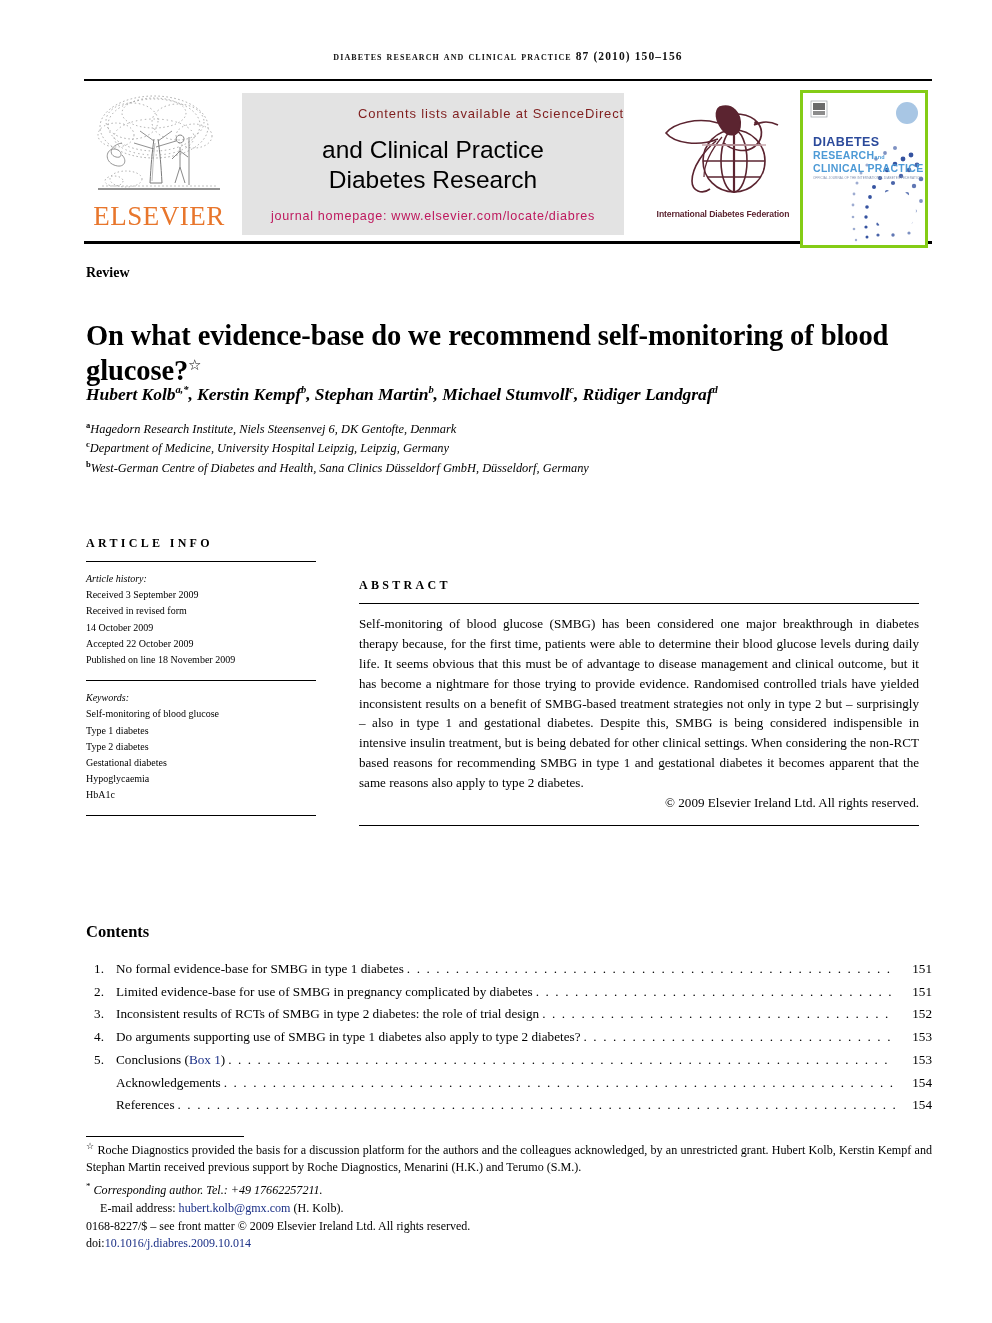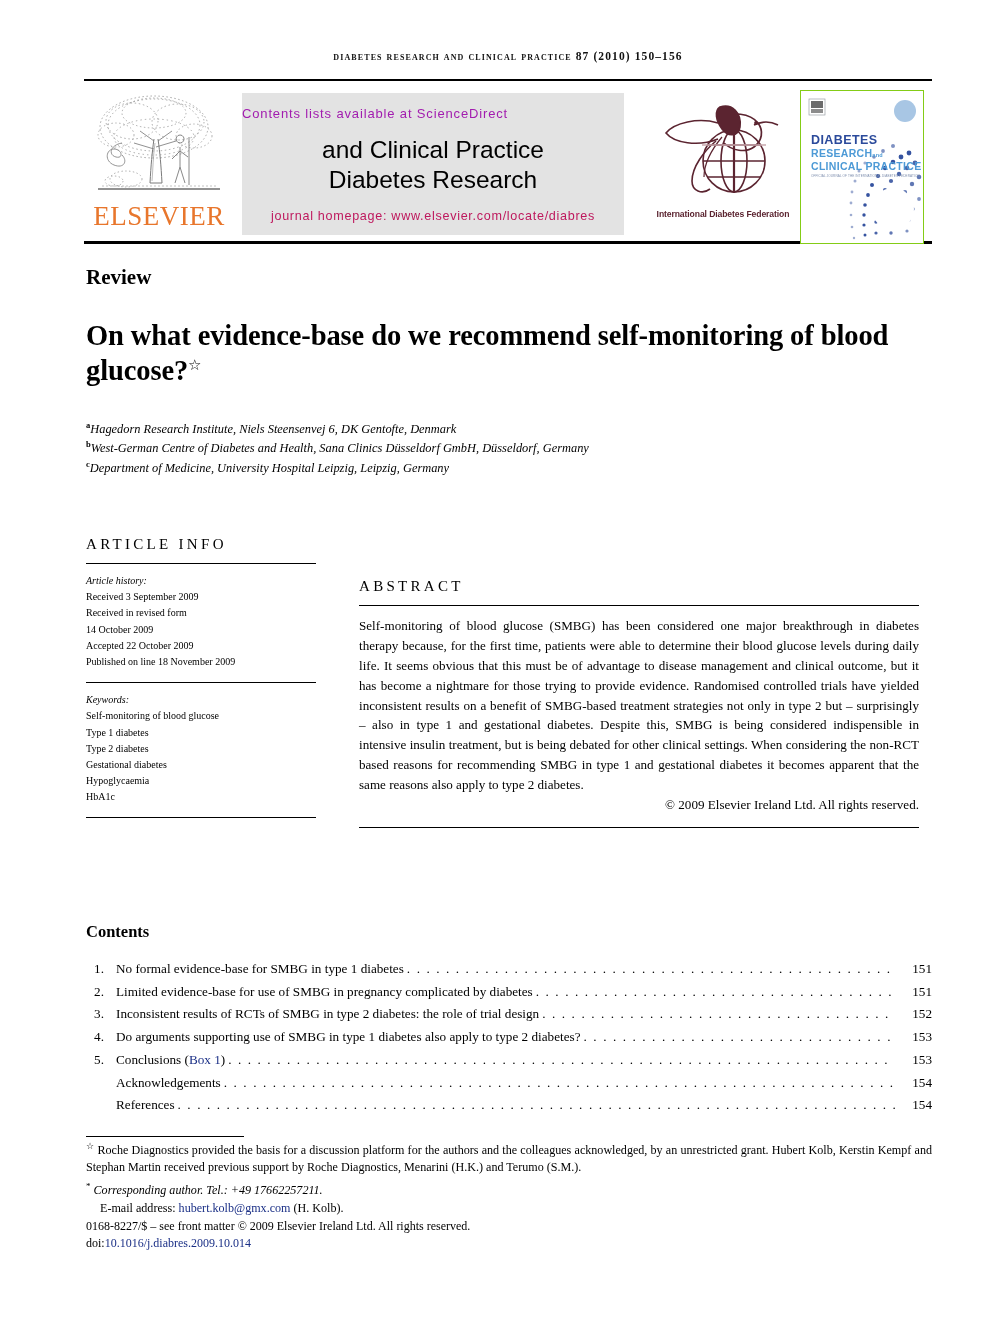--- a/index.html
+++ b/index.html
@@ -83,25 +83,25 @@
   .banner {
     position: absolute;
     left: 158px; top: 8px;
     width: 382px;
     height: 142px;
     background: #e3e3e3;
   }
   .banner .sd-line {
     position: absolute;
     left: 0; top: 13px; width: 382px;
-    text-align: left;
+    text-align: right;
     font-family: "Liberation Sans", sans-serif;
     font-size: 13px;
     letter-spacing: 0.85px;
-    color: #a21caf;
+    color: #7f1d1d;
   }
   .banner .jtitle {
     position: absolute;
     left: 0; top: 42px; width: 382px;
     text-align: center;
     font-family: "Liberation Sans", sans-serif;
     font-size: 24.5px;
     line-height: 1.22;
     color: #000;
   }
@@ -136,30 +136,30 @@
     font-weight: bold;
     color: #5b2430;
     letter-spacing: -0.1px;
   }
 
   
   .cover-block {
     position: absolute;
     left: 716px; top: 5px;
     width: 122px; height: 152px;
-    border: 1px solid #84cc16;
+    border: 3px solid #84cc16;
     background: #fdfdfd;
     overflow: hidden;
   }
 
   
   .doctype {
     position: absolute;
     left: 74px; top: 265px;
-    font-size: 21px;
+    font-size: 14px;
     font-weight: bold;
   }
   .title {
     position: absolute;
     left: 74px; top: 300px;
     width: 830px;
     font-size: 28.5px;
     font-weight: bold;
     line-height: 1.22;
     letter-spacing: -0.1px;
@@ -203,22 +203,22 @@
     left: 74px; top: 536px;
     width: 230px;
   }
   .col-abs {
     position: absolute;
     left: 347px; top: 536px;
     width: 560px;
     margin-top: 42px;
   }
   .sec-label {
-    font-size: 15px;
-    font-weight: normal;
+    font-size: 12px;
+    font-weight: bold;
     letter-spacing: 3.3px;
     text-transform: uppercase;
   }
   .rule {
     border-top: 1.6px solid #000;
     margin-top: 10px;
   }
   .info-body {
     font-size: 10px;
     line-height: 1.62;
@@ -483,25 +483,32 @@
         </svg>
       </div>
 
     </div>
   </div>
 
   <div class="doctype">Review</div>
 
   <h1 class="title"><span>On what evidence-base do we recommend self-monitoring of blood glucose?</span><span class="starnote">☆</span></h1>
 
+  <div class="authors">
+    <span>Hubert Kolb<sup>a,*</sup></span>,
+    <span>Kerstin Kempf<sup>b</sup></span>,
+    <span>Stephan Martin<sup>b</sup></span>,
+    <span>Michael Stumvoll<sup>c</sup></span>,
+    <span>Rüdiger Landgraf<sup>d</sup></span>
+  </div>
 
   <div class="affils">
     <div><sup>a</sup><span>Hagedorn Research Institute, Niels Steensenvej 6, DK Gentofte, Denmark</span></div>
+    <div><sup>c</sup><span>Department of Medicine, University Hospital Leipzig, Leipzig, Germany</span></div>
     <div><sup>b</sup><span>West-German Centre of Diabetes and Health, Sana Clinics Düsseldorf GmbH, Düsseldorf, Germany</span></div>
-    <div><sup>c</sup><span>Department of Medicine, University Hospital Leipzig, Leipzig, Germany</span></div>
   </div>
 
   <div class="col-info">
     <div class="sec-label">Article info</div>
     <div class="rule"></div>
     <div class="info-body">
       <div class="ital">Article history:</div>
       <div>Received 3 September 2009</div>
       <div>Received in revised form</div>
       <div>14 October 2009</div>

